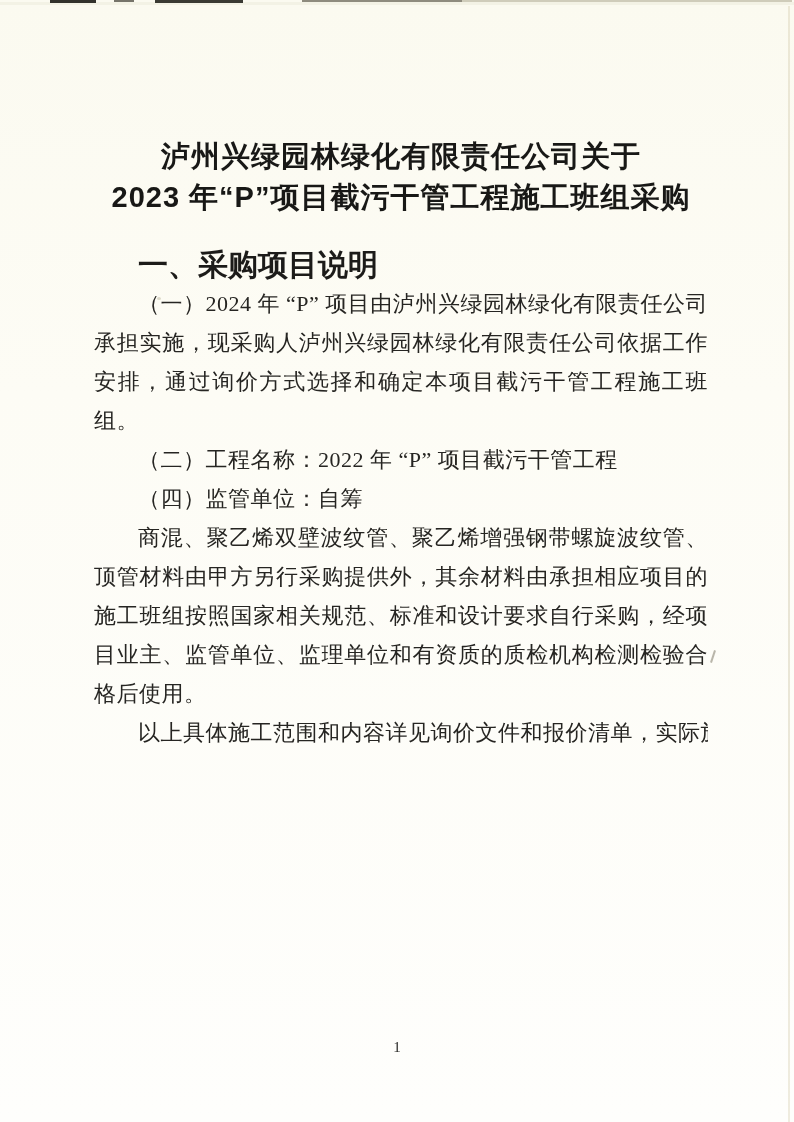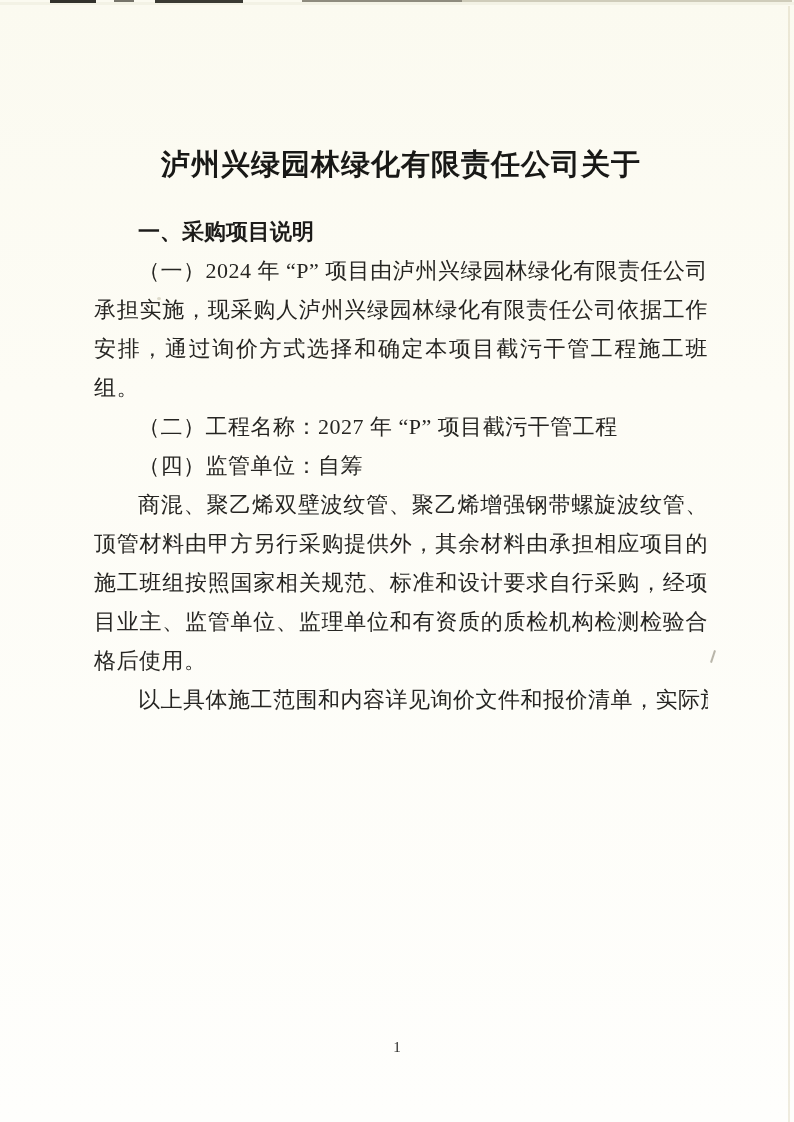--- a/index.html
+++ b/index.html
@@ -37,38 +37,38 @@
   .speck-2 { left: 157px; top: 297px; width: 4px; height: 3px; background: #dcd9c9; border-radius: 50%; }
 
   .content {
     position: absolute;
     left: 94px;
     top: 136px;
     width: 614px;
   }
 
   .doc-title {
-    margin: 8px;
+    margin: 0;
     font-family: "Liberation Sans", sans-serif;
     font-weight: 700;
     font-size: 29px;
     line-height: 41px;
     letter-spacing: 1px;
     text-align: center;
     color: #181816;
   }
   .doc-title .t-line { display: block; }
 
   .doc-body { margin-top: 27px; }
 
   .sec-heading {
     margin: 0;
     font-family: "Liberation Sans", sans-serif;
     font-weight: 700;
-    font-size: 22px;
+    font-size: 30px;
     line-height: 39px;
     text-indent: 44px;
     color: #1c1b19;
   }
 
   .para {
     margin: 0;
     font-size: 22px;
     line-height: 39px;
     text-indent: 44px;
@@ -105,26 +105,27 @@
   <div class="artifact top-seg-4"></div>
   <div class="artifact top-seg-5"></div>
   <div class="artifact right-crease"></div>
   <div class="artifact speck-1"></div>
   <div class="artifact speck-2"></div>
 
   <div class="content">
 
     <h1 class="doc-title">
       <span class="t-line">泸州兴绿园林绿化有限责任公司关于</span>
+      <span class="t-line">2023 年“P”项目截污干管工程施工班组采购</span>
     </h1>
 
     <div class="doc-body">
       <p class="sec-heading">一、采购项目说明</p>
       <p class="para">（一）2024 年 “P” 项目由泸州兴绿园林绿化有限责任公司承担实施，现采购人泸州兴绿园林绿化有限责任公司依据工作安排，通过询价方式选择和确定本项目截污干管工程施工班组。</p>
-      <p class="para">（二）工程名称：2027 年 “P” 项目截污干管工程</p>
+      <p class="para">（二）工程名称：2022 年 “P” 项目截污干管工程</p>
       <p class="para">（四）监管单位：自筹</p>
       <p class="para">商混、聚乙烯双壁波纹管、聚乙烯增强钢带螺旋波纹管、顶管材料由甲方另行采购提供外，其余材料由承担相应项目的施工班组按照国家相关规范、标准和设计要求自行采购，经项目业主、监管单位、监理单位和有资质的质检机构检测检验合格后使用。</p>
       <p class="para one-line">以上具体施工范围和内容详见询价文件和报价清单，实际施</p>
     </div>
 
   </div>
 
   <div class="page-number">1</div>
 
 </div>

